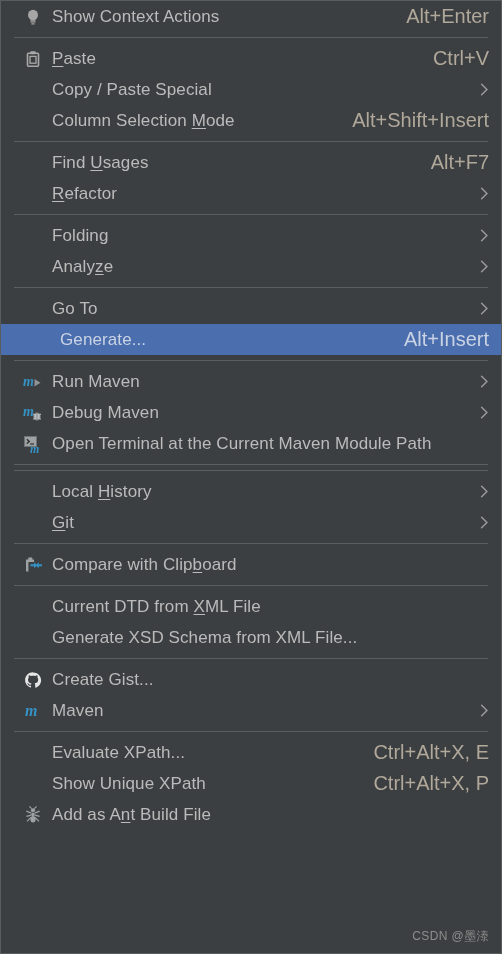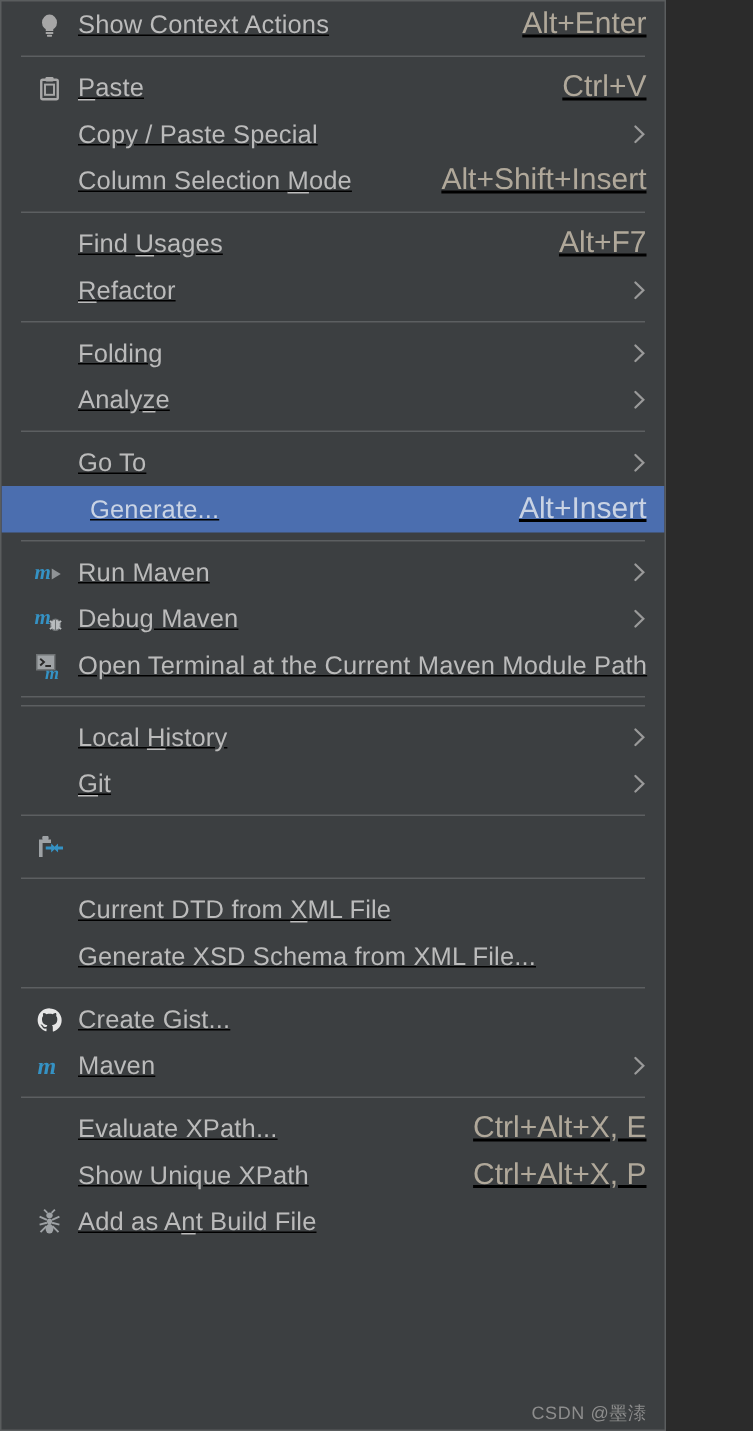--- a/index.html
+++ b/index.html
@@ -5,28 +5,27 @@
   html, body {
     margin: 0;
     padding: 0;
     background: #2b2b2b;
   }
   body {
     font-family: "Liberation Sans", sans-serif;
   }
   #menu {
     position: relative;
-    width: 444px;
+    width: 502px;
     height: 954px;
     background: #3c3f41;
     border: 1px solid #5a5d5e;
     box-sizing: border-box;
     overflow: hidden;
     user-select: none;
-    text-decoration: underline;
   }
   .section {
     padding: 0;
   }
   .separator {
     height: 1px;
     background: #5c5f61;
     margin: 5px 13px 5px 13px;
   }
   .row {
@@ -78,21 +77,21 @@
     line-height: 1;
     display: flex;
     align-items: center;
     justify-content: center;
   }
   .arrow svg { display:block; }
   .mn { text-decoration: underline; text-underline-offset: 2px; }
   .watermark {
     position: absolute;
     right: 12px;
-    bottom: 2px;
+    bottom: 8px;
     font-size: 12px;
     color: #8d8d8d;
     letter-spacing: 0.4px;
   }
   svg { overflow: visible; }
 </style>
 </head>
 <body>
 
 <div id="menu">
@@ -267,20 +266,21 @@
       <div class="section">
         <div class="row">
           <span class="icon-slot">
             <svg width="20" height="18" viewBox="0 0 20 18">
               <path d="M3 3.6 h8 v2.4 h-5.6 v9.4 h-2.4 z" fill="#9ea2a5"></path>
               <rect x="5.2" y="1.4" width="4.2" height="2.6" rx="0.7" fill="#9ea2a5"></rect>
               <path d="M7.5 8.3 h3.6 v-2 l3.2 3 l-3.2 3 v-2 h-3.6 z" fill="#3592c4"></path>
               <path d="M19 8.3 h-3.3 v-2 l-3.2 3 l3.2 3 v-2 h3.3 z" fill="#3592c4"></path>
             </svg>
           </span>
+          <span class="label"><span>Compare with Clip</span><span class="mn">b</span><span>oard</span></span>
         </div>
       </div>
       <div class="separator"></div>
       <div class="section">
         <div class="row">
           <span class="icon-slot"></span>
           <span class="label"><span>Current DTD from </span><span class="mn">X</span><span>ML File</span></span>
         </div>
         <div class="row">
           <span class="icon-slot"></span>

